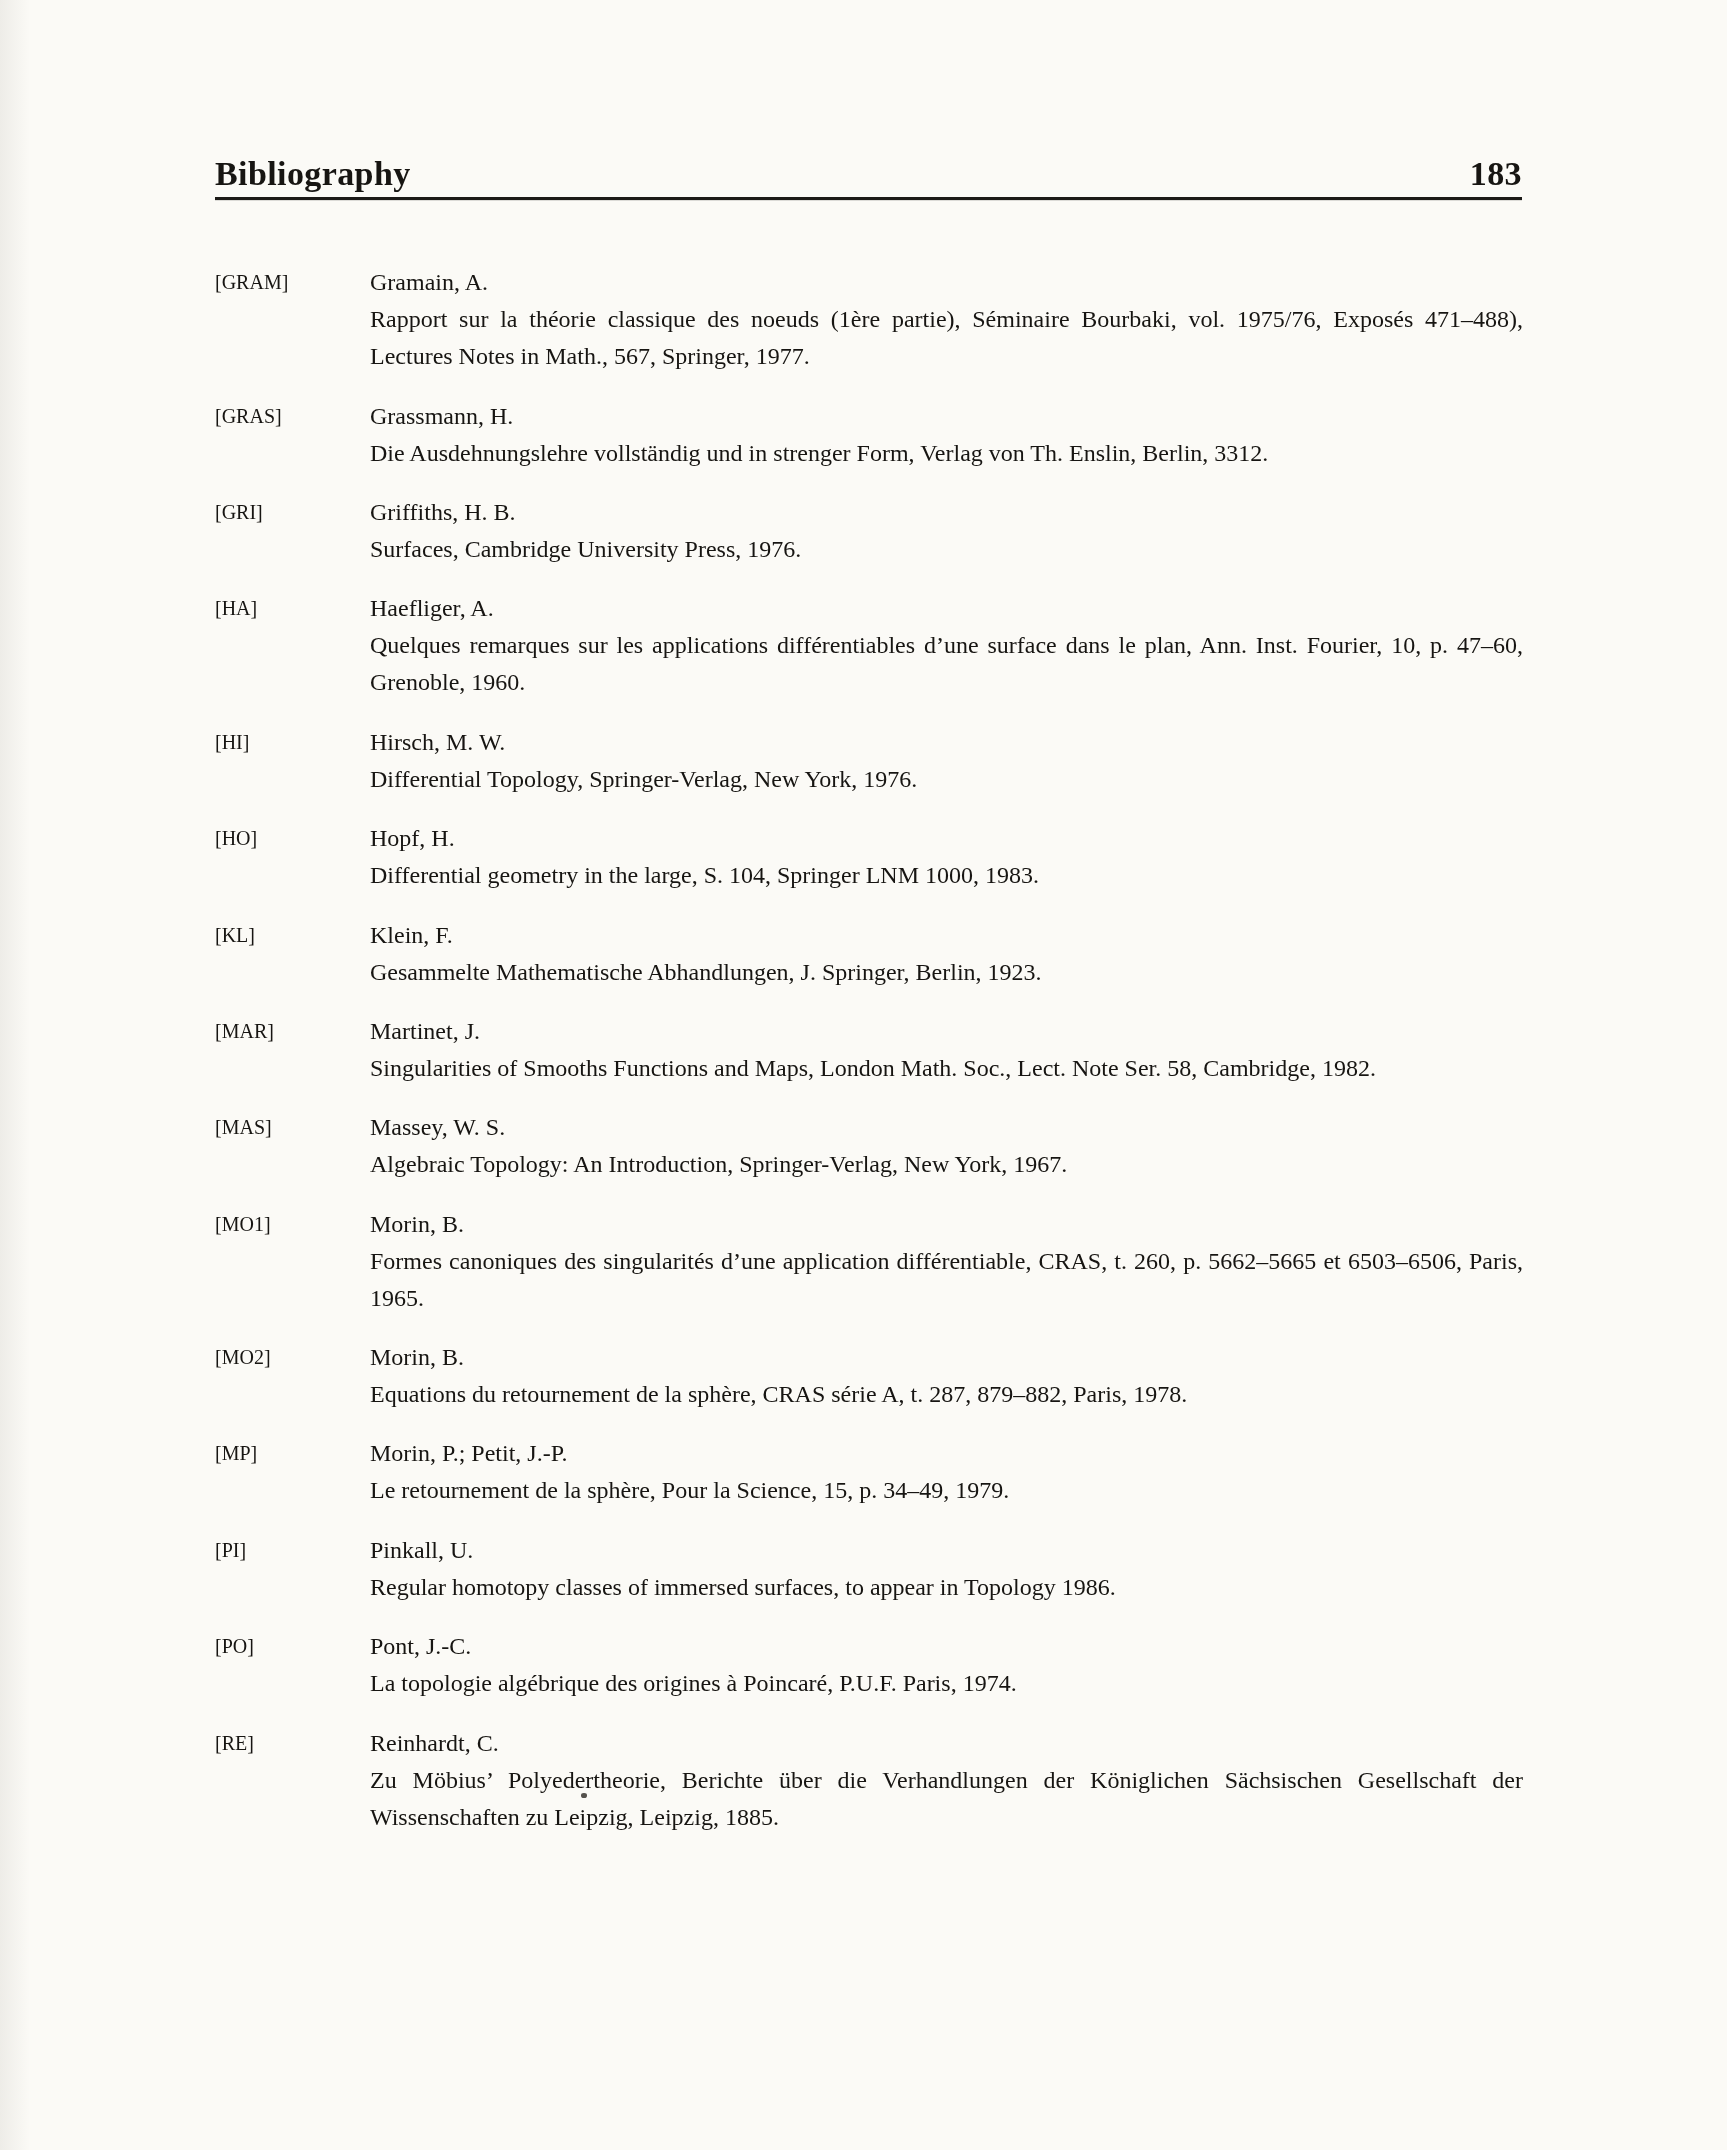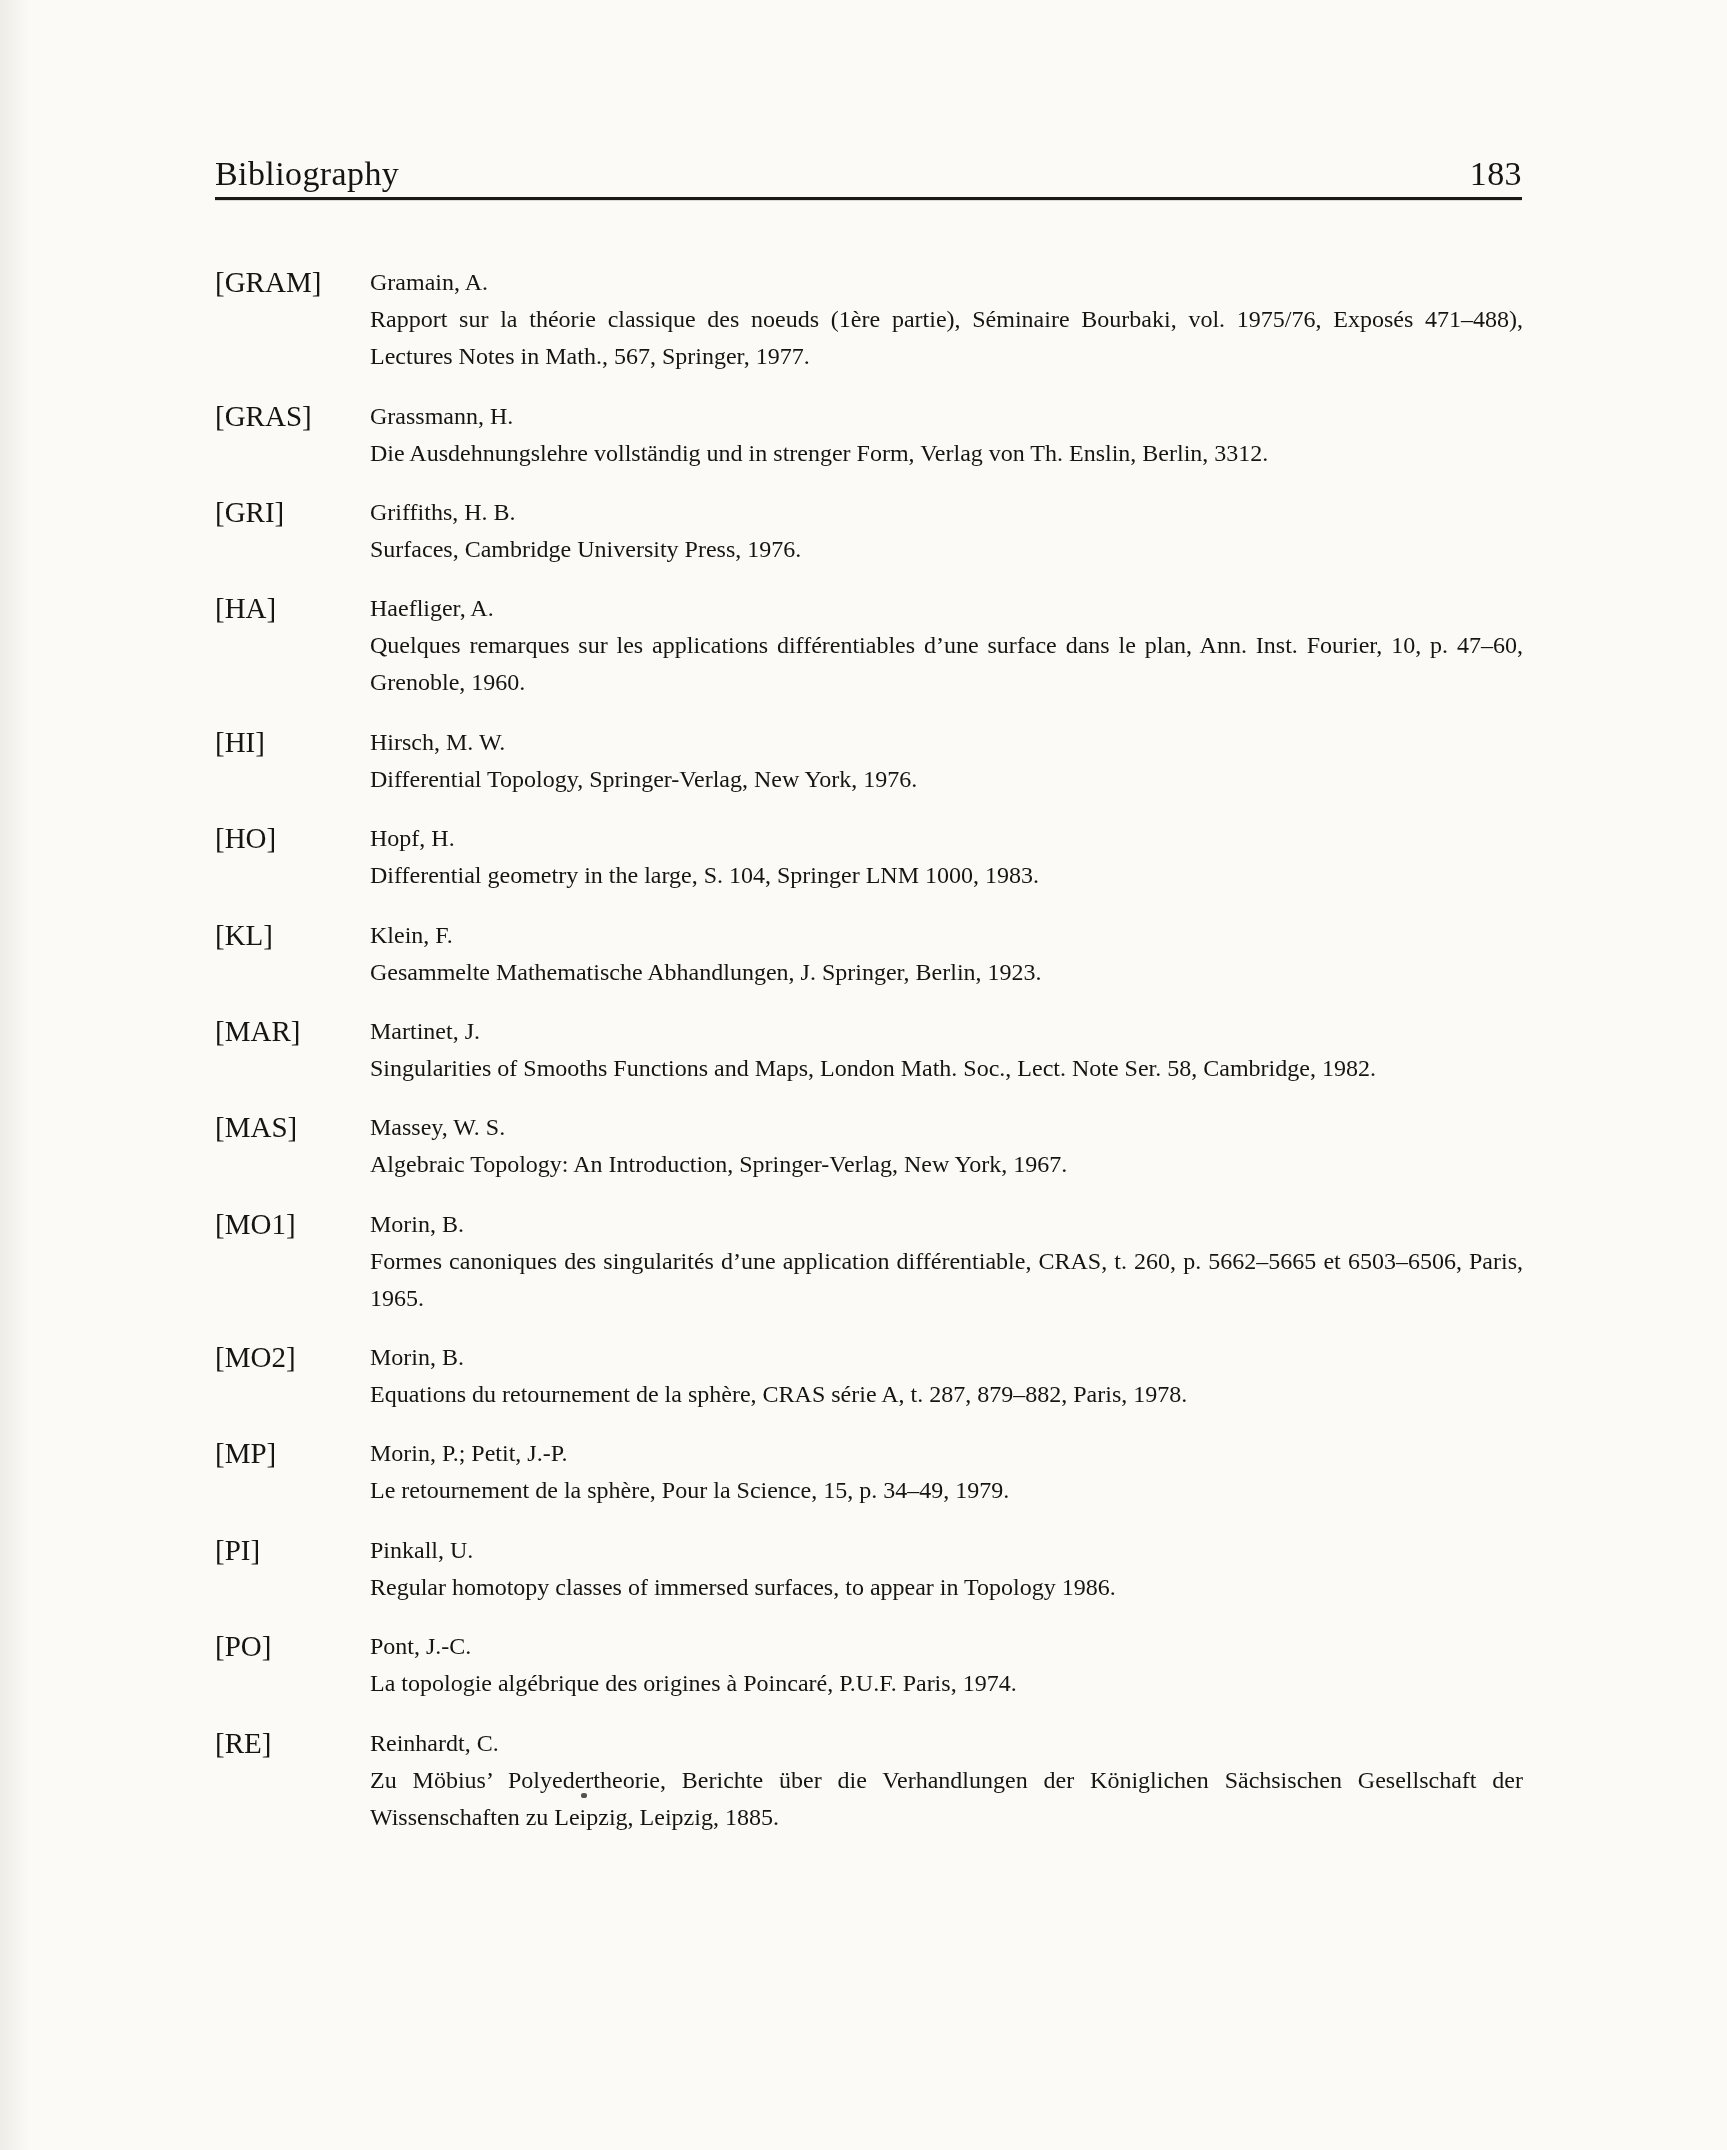--- a/index.html
+++ b/index.html
@@ -20,42 +20,42 @@
     overflow: hidden;
     box-sizing: border-box;
     padding: 156px 205px 0 215px;
   }
   .page-header {
     display: flex;
     justify-content: space-between;
     align-items: flex-end;
     font-size: 34px;
     line-height: 36px;
-    font-weight: 400;
+    font-weight: 700;
     letter-spacing: 0.4px;
   }
   .rule {
     height: 3px;
     background: #1c1a17;
     margin-top: 5.2px;
     box-shadow: 0 0.9px 0 rgba(28,26,23,0.15);
   }
   .entries {
     margin-top: 64px;
   }
   .entry {
     display: flex;
     align-items: flex-start;
   }
   .entry + .entry {
     margin-top: 22.4px;
   }
   .entry-label {
     flex: 0 0 155px;
-    font-size: 29px;
+    font-size: 20px;
     line-height: 37px;
     white-space: nowrap;
   }
   .entry-body {
     flex: 0 0 1153px;
     max-width: 1153px;
     font-size: 24px;
     line-height: 37px;
   }
   .entry-author {

